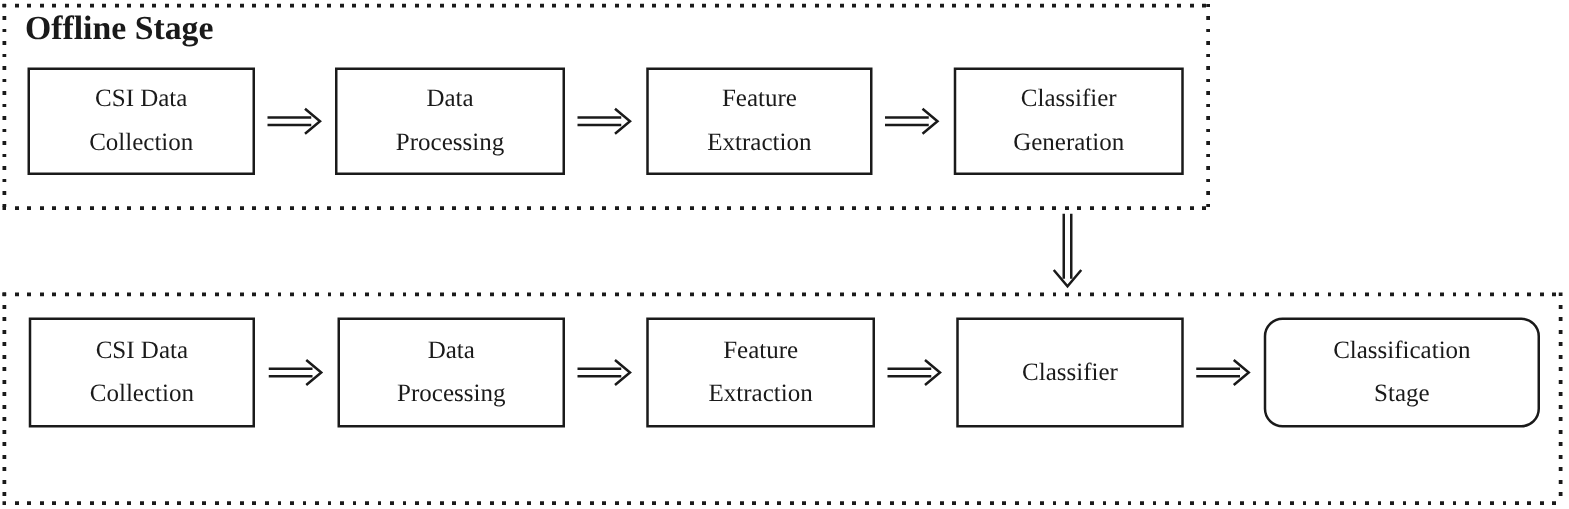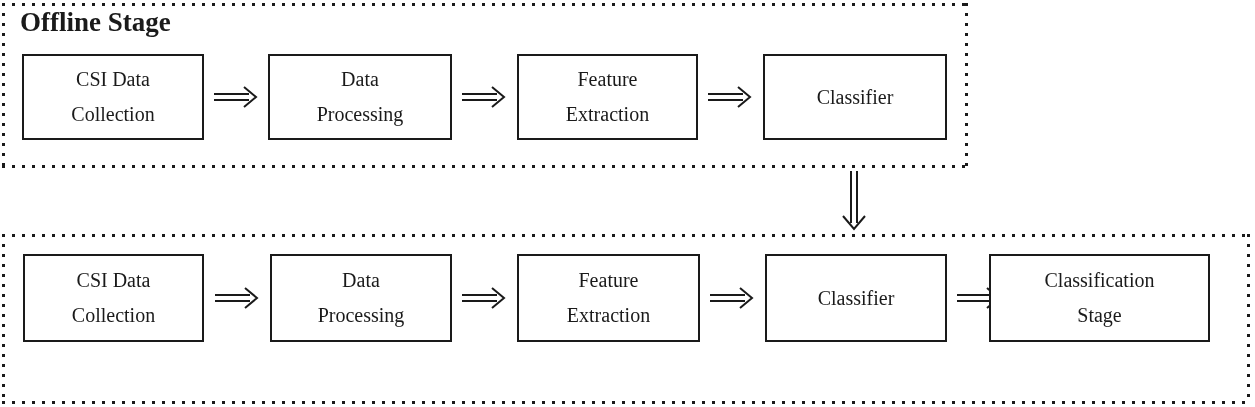--- a/index.html
+++ b/index.html
@@ -98,20 +98,21 @@
   <div class="arrow" style="left:707px; top:84px;">
     <svg width="46" height="26" viewBox="0 0 46 26">
       <line x1="1" y1="10" x2="36" y2="10"></line>
       <line x1="1" y1="16" x2="36" y2="16"></line>
       <polyline points="31,3 43,13 31,23"></polyline>
     </svg>
   </div>
 
   <div class="node" style="left:763px; top:54px; width:184px; height:86px;">
     <span>Classifier</span>
+    <span>Generation</span>
   </div>
 
   <div class="arrow" style="left:840px; top:170px;">
     <svg width="28" height="62" viewBox="0 0 28 62">
       <line x1="11" y1="1" x2="11" y2="53"></line>
       <line x1="17" y1="1" x2="17" y2="53"></line>
       <polyline points="3,46 14,59 25,46"></polyline>
     </svg>
   </div>
 
@@ -166,19 +167,19 @@
   </div>
 
   <div class="arrow" style="left:956px; top:285px;">
     <svg width="46" height="26" viewBox="0 0 46 26">
       <line x1="1" y1="10" x2="36" y2="10"></line>
       <line x1="1" y1="16" x2="36" y2="16"></line>
       <polyline points="31,3 43,13 31,23"></polyline>
     </svg>
   </div>
 
-  <div class="node" style="left:989px; top:254px; width:221px; height:88px;">
+  <div class="node" style="left:1011px; top:254px; width:221px; height:88px;border-radius:15px;">
     <span>Classification</span>
     <span>Stage</span>
   </div>
 
 
 </div>
 
 </body></html>

